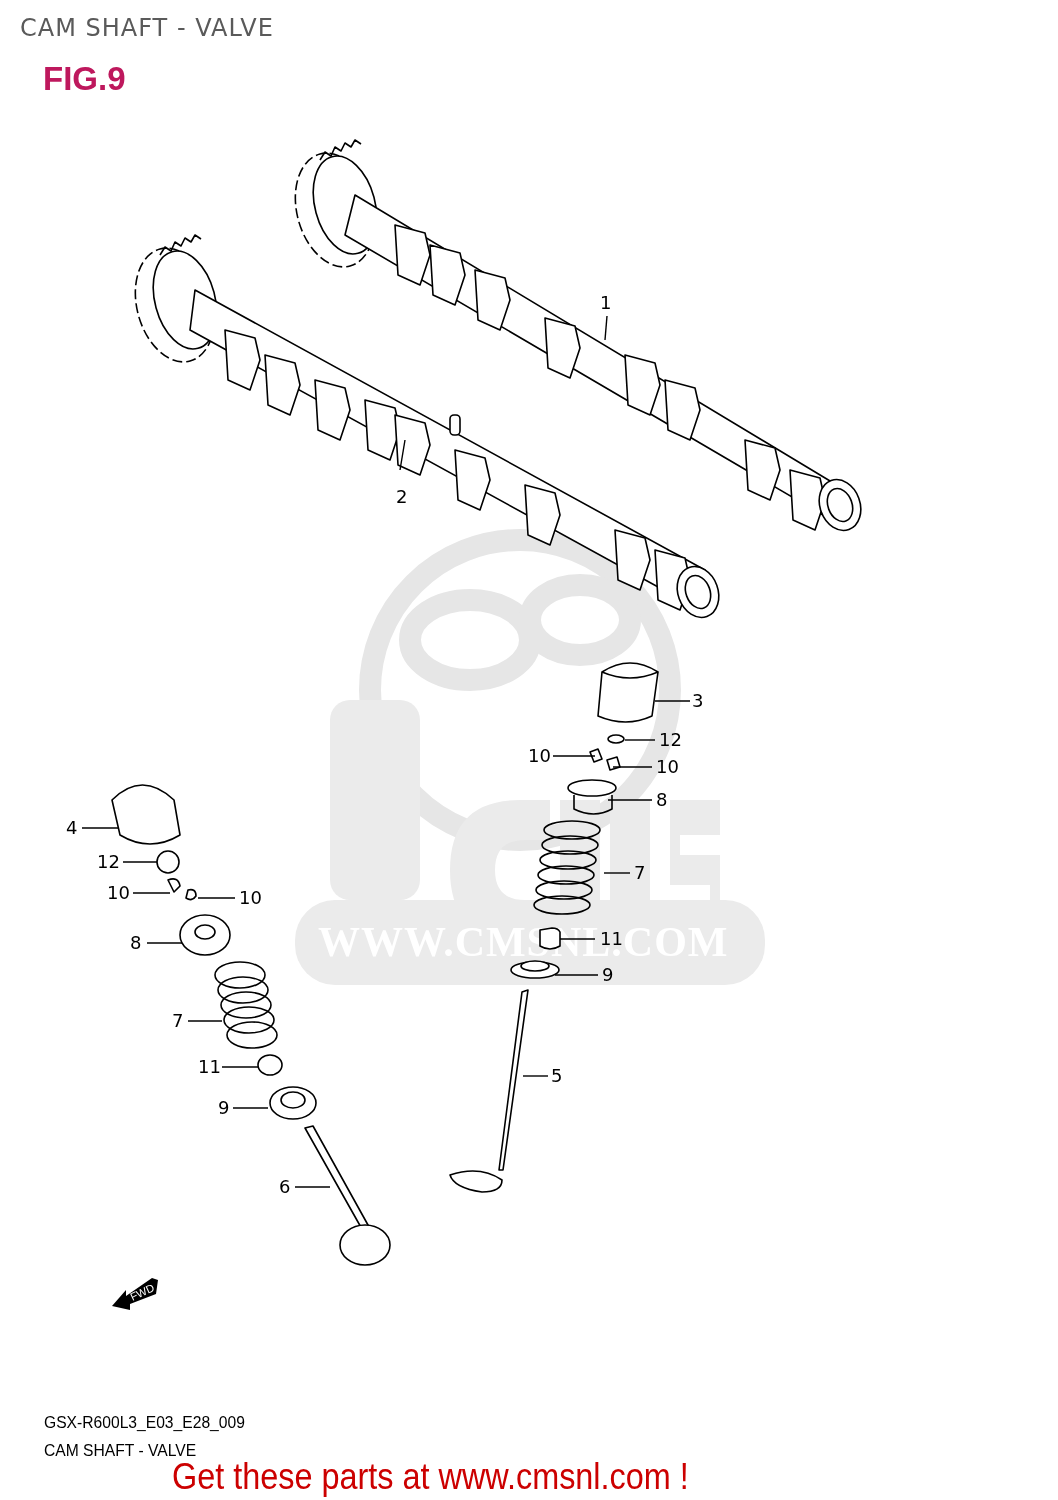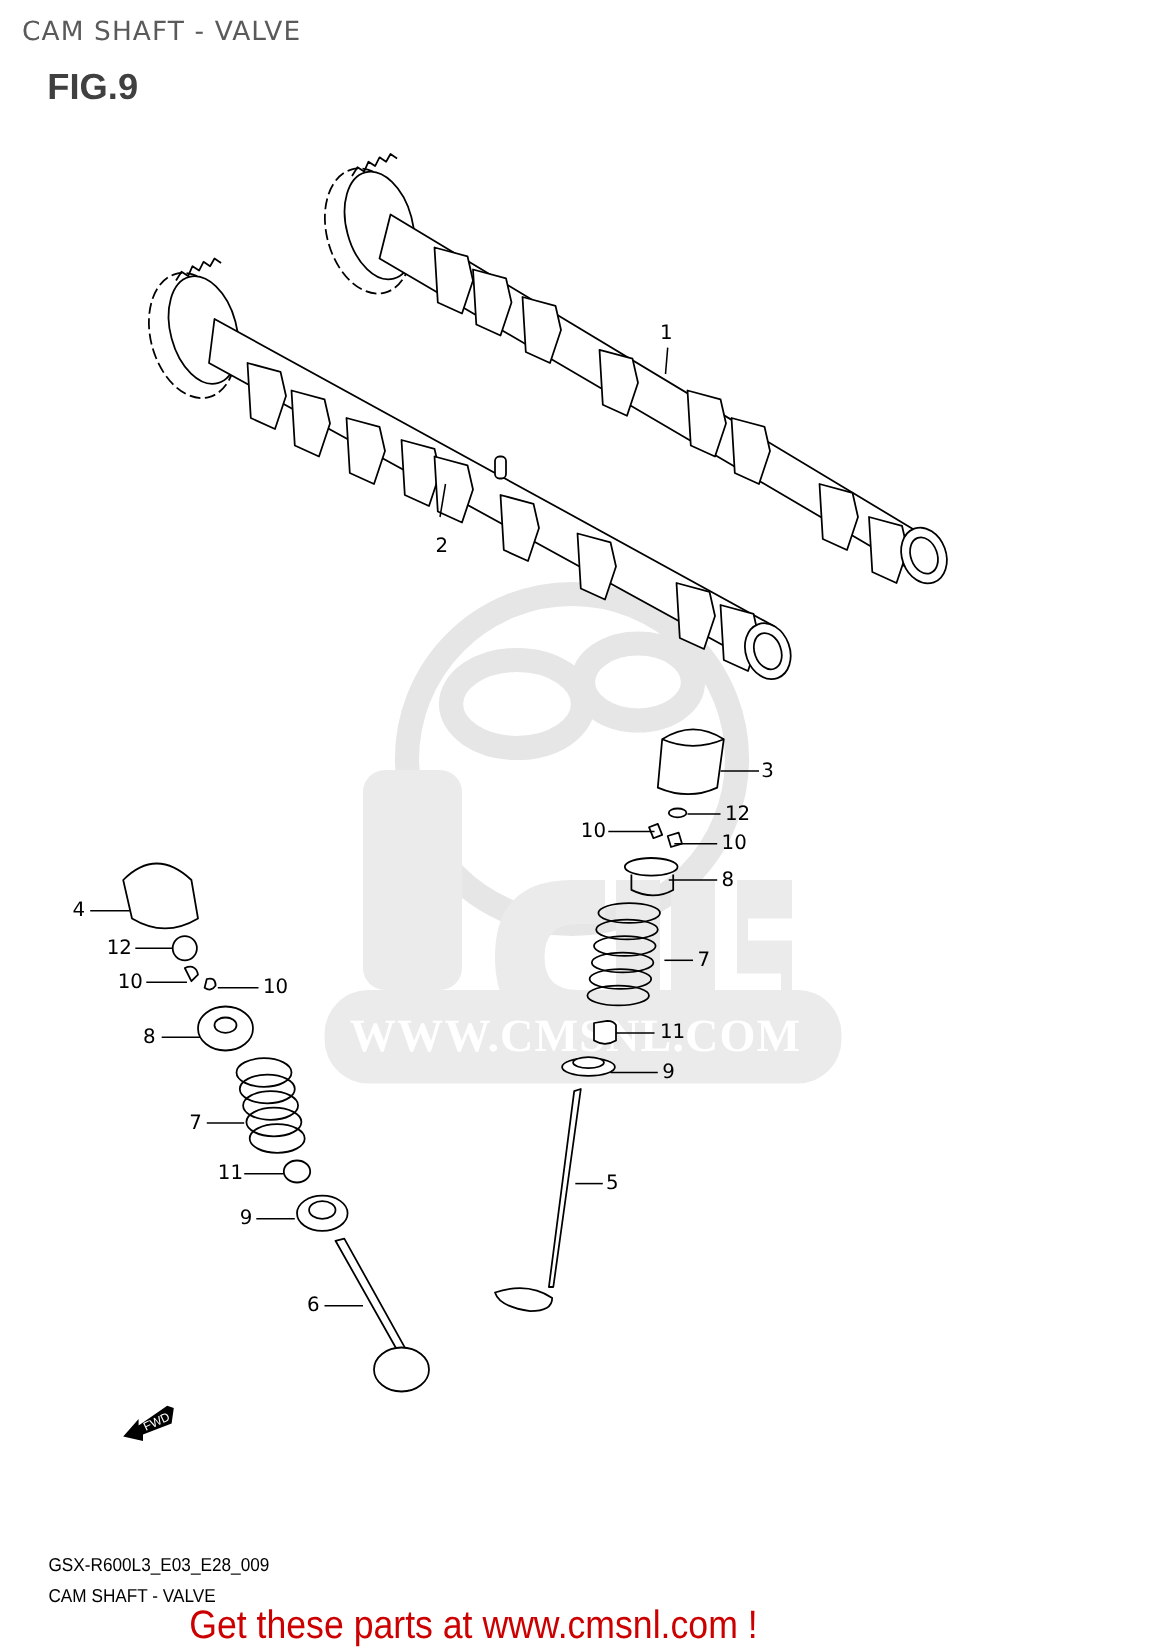--- a/index.html
+++ b/index.html
@@ -1,18 +1,18 @@
 <!DOCTYPE html>
 <html><head>
 <meta charset="utf-8">
 <style>
   html, body { margin: 0; padding: 0; background: #ffffff; }
   body { width: 1058px; height: 1500px; position: relative; overflow: hidden; font-family: "Liberation Sans", sans-serif; }
   .page-title { position: absolute; left: 20px; top: 14px; font-size: 24px; color: #5a5a5a; letter-spacing: 1px; font-family: "DejaVu Sans", sans-serif; }
-  .fig-label { position: absolute; left: 43px; top: 60px; font-size: 33px; font-weight: bold; color: #404040; font-family: "Liberation Sans", sans-serif; }
+  .fig-label { position: absolute; left: 43px; top: 60px; font-size: 33px; font-weight: bold; color: #be185d; font-family: "Liberation Sans", sans-serif; }
   .diagram { position: absolute; left: 0; top: 0; }
   .callout { position: absolute; font-size: 18px; color: #000; font-family: "DejaVu Sans", sans-serif; line-height: 1; }
   .footer-code { position: absolute; left: 44px; top: 1413px; font-size: 17px; color: #000; font-family: "Liberation Sans", sans-serif; transform: scaleX(0.92); transform-origin: left; }
   .footer-title { position: absolute; left: 44px; top: 1441px; font-size: 17px; color: #000; font-family: "Liberation Sans", sans-serif; transform: scaleX(0.92); transform-origin: left; }
   .cta { position: absolute; left: 172px; top: 1456px; font-size: 36px; color: #cc0000; font-family: "Liberation Sans", sans-serif; transform: scaleX(0.9); transform-origin: left; text-decoration: none; }
   .watermark-text { position: absolute; left: 318px; top: 918px; font-size: 42px; font-weight: bold; color: #e6e6e6; letter-spacing: 1px; font-family: Liberation Serif, serif; text-align: right; }
 </style>
 </head>
 <body>
 

